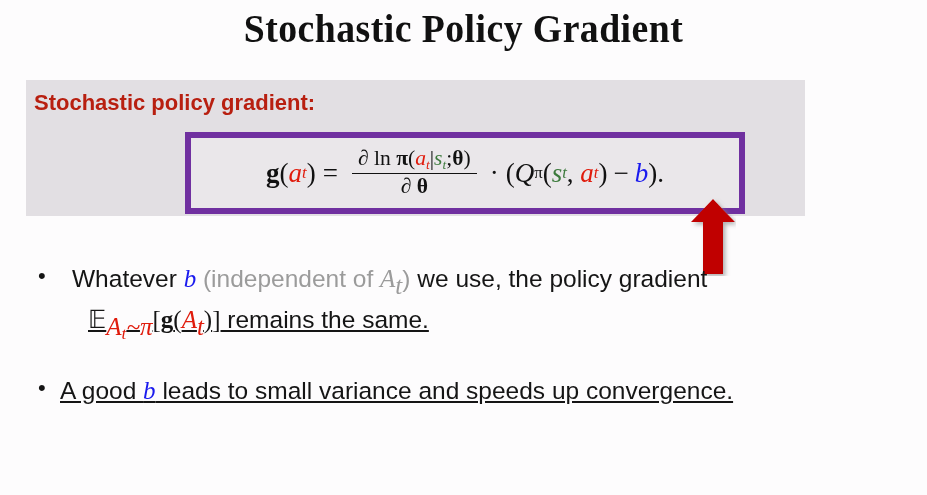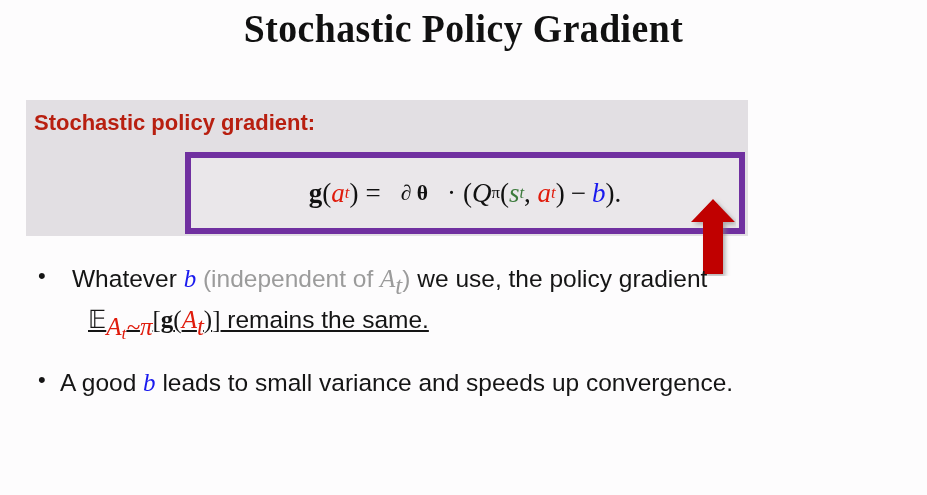--- a/index.html
+++ b/index.html
@@ -29,24 +29,23 @@
     letter-spacing: 0.5px;
     color: #111111;
     transform: scaleX(0.92);
   }
 
   
   #formula-panel {
     position: absolute;
     left: 26px;
     top: 80px;
-    width: 722px;
+    width: 779px;
     height: 136px;
     background: #e2dfe3;
-    margin-top: 20px;
   }
   #panel-heading {
     position: absolute;
     left: 8px;
     top: 10px;
     font-family: "Liberation Sans", sans-serif;
     font-weight: bold;
     font-size: 22px;
     color: #b81f10;
   }
@@ -144,41 +143,42 @@
     top: -1px;
     font-size: 22px;
     color: #151515;
   }
   .bullet .math {
     font-family: "Liberation Serif", serif;
     font-size: 25px;
   }
   #bullet-1 { top: 0; }
   #bullet-2 { margin-top: 28px; }
-  #bullet-3 { margin-top: 20px; }
+  #bullet-3 { margin-top: 28px; text-decoration: underline; }
   .nowrapline { display: block; margin-left: 12px; }
   .line2 { padding-left: 16px; text-decoration: underline; }
 </style>
 </head>
 <body>
 
 <div id="slide-title">Stochastic Policy Gradient</div>
 
 <div id="formula-panel">
 
   <div id="panel-heading">Stochastic policy gradient:</div>
 
   <div id="equation-frame">
     <div class="eq">
 
       <span class="bold-up">g</span><span class="up">(</span><span class="it red">a</span><sub class="sb red">t</sub><span class="up">)</span>
 
       <span class="up" style="margin:0 8px 0 7px;">=</span>
 
       <span class="frac">
+        <span class="num"><span class="up">∂</span>&nbsp;<span class="up">ln</span>&nbsp;<span class="bold-up">π</span><span class="up">(</span><span class="it red">a</span><sub class="sb red">t</sub><span class="up">|</span><span class="it green">s</span><sub class="sb green">t</sub><span class="up">;</span><span class="bold-up">θ</span><span class="up">)</span></span>
         <span class="den"><span class="up">∂</span>&nbsp;<span class="bold-up">θ</span></span>
       </span>
 
       <span class="up" style="margin:0 7px;">·</span>
 
       <span class="up">(</span><span class="it">Q</span><sub class="sbup">π</sub><span class="up">(</span><span class="it green">s</span><sub class="sb green">t</sub><span class="up">,</span>&nbsp;<span class="it red">a</span><sub class="sb red">t</sub><span class="up">)</span>
       <span class="up" style="margin:0 6px;">−</span><span class="it blue">b</span><span class="up">)</span><span class="up">.</span>
     </div>
   </div>
 </div>

